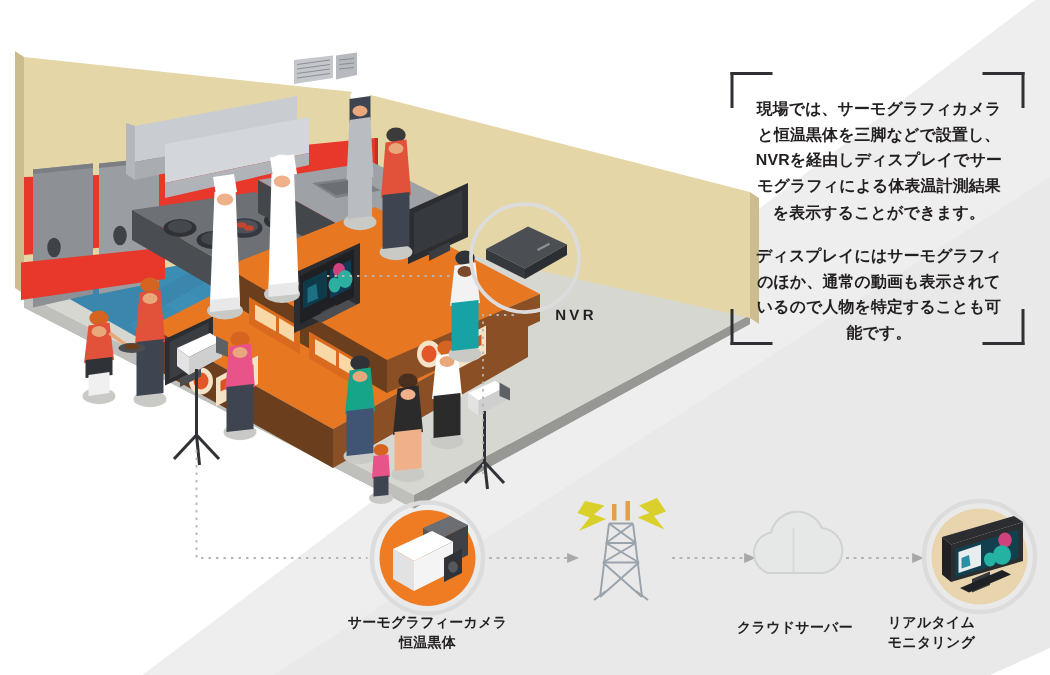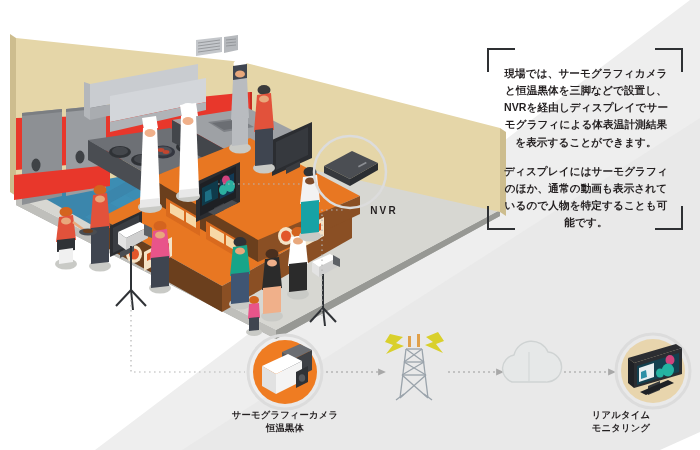--- a/index.html
+++ b/index.html
@@ -510,16 +510,17 @@
     <div id="callout-body">
       <p class="para">現場では、サーモグラフィカメラと恒温黒体を三脚などで設置し、NVRを経由しディスプレイでサーモグラフィによる体表温計測結果を表示することができます。</p>
       <p class="para">ディスプレイにはサーモグラフィのほか、通常の動画も表示されているので人物を特定することも可能です。</p>
     </div>
   </div>
 
   <div id="label-nvr">NVR</div>
 
   <div class="flow-label" id="label-thermo">サーモグラフィーカメラ
 恒温黒体</div>
+  <div class="flow-label" id="label-cloud">クラウドサーバー</div>
   <div class="flow-label" id="label-monitor">リアルタイム
 モニタリング</div>
 
 </div>
 
 </body></html>

